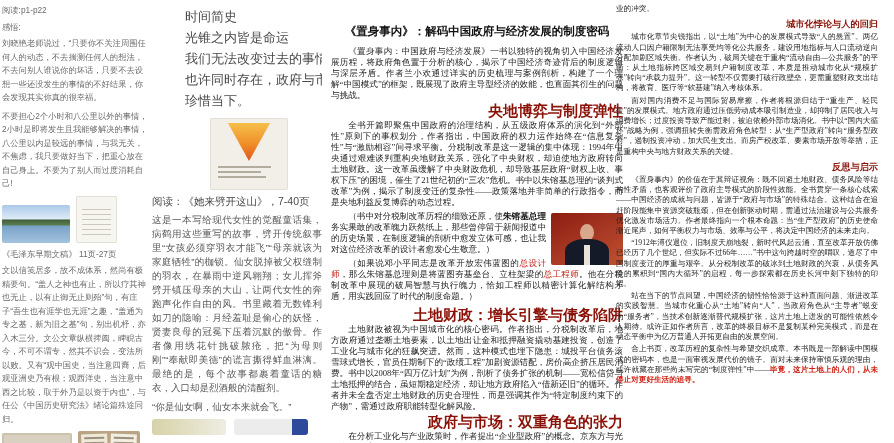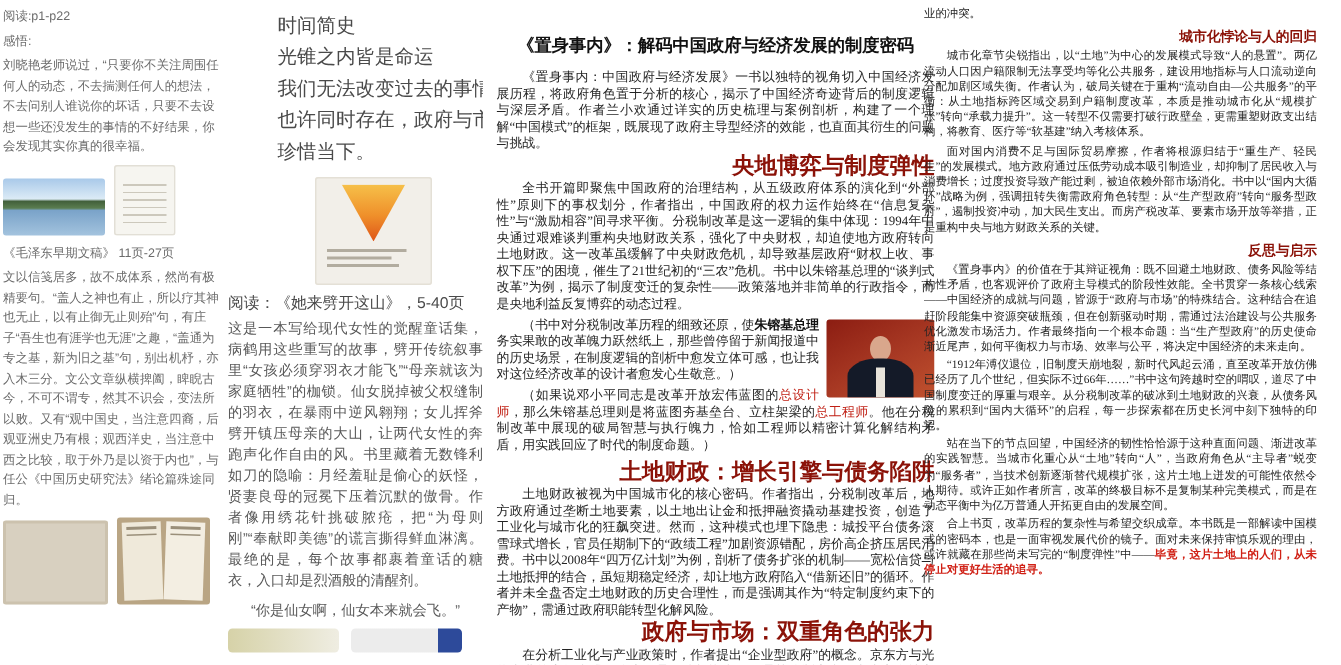--- a/index.html
+++ b/index.html
@@ -26,21 +26,21 @@
   .col2{left:152px;top:6px;width:170px;height:437px;color:#4a4a4a;}
   .c2-big{font-size:13px;line-height:21px;white-space:nowrap;overflow:hidden;margin:0;padding-left:33px;}
   .ph-cone{width:78px;height:72px;margin:7px 0 5px 58px;background:#f2efe9;border-radius:2px;position:relative;box-shadow:inset 0 0 0 1px #e4e0d6;}
   .cone{position:absolute;left:16px;top:5px;width:46px;height:38px;
         background:linear-gradient(180deg,#f6c049 0%,#ef8f2a 55%,#de5519 100%);
         clip-path:polygon(4% 0,96% 0,50% 100%);}
   .cone-bars{position:absolute;left:8px;right:8px;top:48px;}
   .cone-bars div{height:2px;background:#b2ac9f;margin-bottom:3px;}
   .c2-caption{font-size:10.5px;color:#4a4a4a;margin:2px 0 4px 0;white-space:nowrap;overflow:hidden;}
   .c2-p{font-size:9.5px;line-height:14px;color:#585858;margin:4px 0 6px 0;text-align:justify;}
-  .c2-quote{font-size:9.5px;color:#585858;margin:6px 0 5px 0;white-space:nowrap;overflow:hidden;text-align:center;}
+  .c2-quote{font-size:9.5px;color:#585858;margin:6px 0 5px 0;white-space:nowrap;overflow:hidden;}
   .cut-row{display:flex;gap:8px;}
   .cut-img{height:16px;width:74px;border-radius:3px;flex:none;}
   .cut-img.a{background:linear-gradient(90deg,#d6d2a8,#efede2);}
   .cut-img.b{background:linear-gradient(90deg,#ececec 0 78%,#2d4a9a 78%);}
   
   .serifcol{font-family:"Liberation Serif","DejaVu Serif",serif;color:#242424;text-align:justify;}
   .col3{left:331px;top:22px;width:292px;height:437px;font-size:8.6px;line-height:11px;}
   .col4{left:616px;top:4px;width:262px;height:439px;font-size:7.6px;line-height:10.2px;}
   .art-title{font-size:11.5px;line-height:15px;font-weight:bold;text-align:center;margin:2px 0 7px 0;color:#111;}
   .art-h{font-weight:bold;color:#8b1208;margin:5px 0 3px 0;text-align:right;}
@@ -61,20 +61,21 @@
 </style>
 </head>
 <body>
 
 <div class="canvas">
 
   <section class="col col1">
     <div class="c1-line">阅读:p1-p22</div>
     <div class="c1-line">感悟:</div>
     <p class="c1-p">刘晓艳老师说过，“只要你不关注周围任何人的动态，不去揣测任何人的想法，不去问别人谁说你的坏话，只要不去设想一些还没发生的事情的不好结果，你会发现其实你真的很幸福。</p>
+    <p class="c1-p">不要担心2个小时和八公里以外的事情，2小时是即将发生且我能够解决的事情，八公里以内是较远的事情，与我无关，不焦虑，我只要做好当下，把重心放在自己身上。不要为了别人而过度消耗自己!</p>
     <div class="img-row">
       <div class="ph ph-lake"></div>
       <div class="ph ph-page">
         <div class="pglines"></div>
       </div>
     </div>
     <div class="c1-line">《毛泽东早期文稿》 11页-27页</div>
     <p class="c1-p">文以信笺居多，故不成体系，然尚有极精要句。“盖人之神也有止，所以疗其神也无止，以有止御无止则殆”句，有庄子“吾生也有涯学也无涯”之趣，“盖通为专之基，新为旧之基”句，别出机杼，亦入木三分。文公文章纵横捭阖，睥睨古今，不可不谓专，然其不识会，变法所以败。又有“观中国史，当注意四裔，后观亚洲史乃有根；观西洋史，当注意中西之比较，取于外乃是以资于内也”，与任公《中国历史研究法》绪论篇殊途同归。</p>
     <div class="img-row">
       <div class="ph ph-cover">
@@ -102,21 +103,21 @@
     <p class="c2-big">也许同时存在，政府与市场</p>
     <p class="c2-big">珍惜当下。</p>
     <div class="ph ph-cone">
       <div class="cone"></div>
       <div class="cone-bars">
         <div style="width:86%;"></div>
           <div style="width:70%;"></div>
           <div style="width:78%;"></div>
       </div>
     </div>
-    <div class="c2-caption">阅读：《她来劈开这山》，5-40页</div>
+    <div class="c2-caption">阅读：《她来劈开这山》，7-40页</div>
     <p class="c2-p">这是一本写给现代女性的觉醒童话集，病鹤用这些重写的故事，劈开传统叙事里“女孩必须穿羽衣才能飞”“母亲就该为家庭牺牲”的枷锁。仙女脱掉被父权缝制的羽衣，在暴雨中逆风翱翔；女儿挥斧劈开镇压母亲的大山，让两代女性的奔跑声化作自由的风。书里藏着无数锋利如刀的隐喻：月经羞耻是偷心的妖怪，贤妻良母的冠冕下压着沉默的傲骨。作者像用绣花针挑破脓疮，把“为母则刚”“奉献即美德”的谎言撕得鲜血淋漓。最绝的是，每个故事都裹着童话的糖衣，入口却是烈酒般的清醒剂。</p>
     <div class="c2-quote">“你是仙女啊，仙女本来就会飞。”</div>
     <div class="cut-row">
       <div class="cut-img a"></div>
       <div class="cut-img b"></div>
     </div>
   </section>
 
   <section class="col col3 serifcol">
     <h1 class="art-title">《置身事内》：解码中国政府与经济发展的制度密码</h1>

